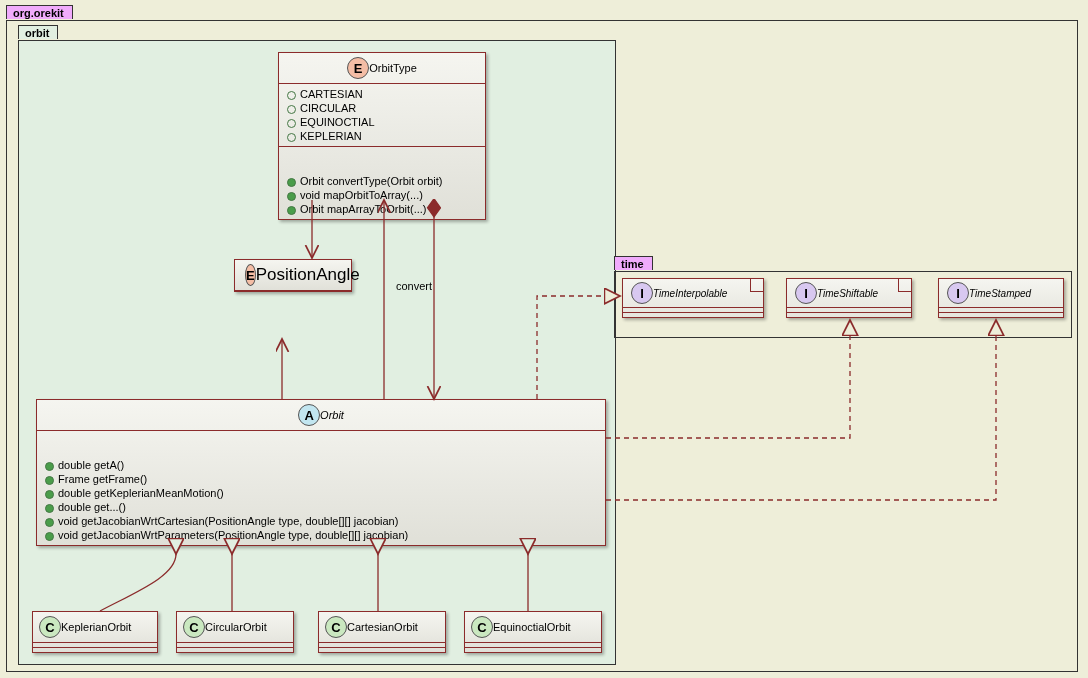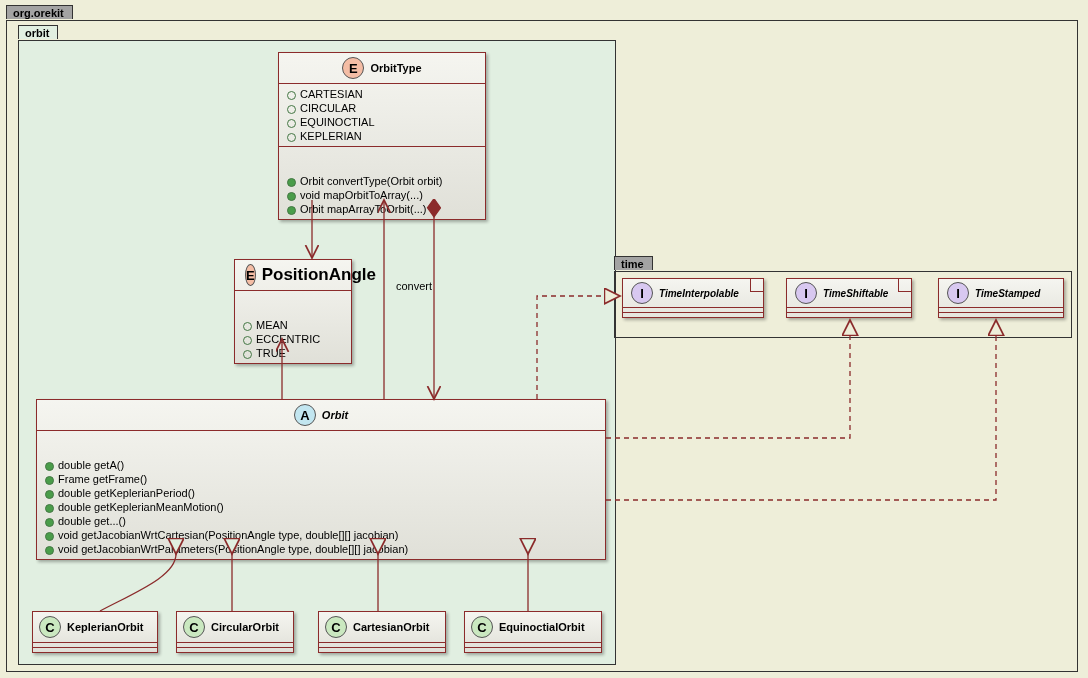--- a/index.html
+++ b/index.html
@@ -17,40 +17,40 @@
     position: absolute;
     border: 1.5px solid #333;
     background: transparent;
   }
   .pkg-tab {
     position: absolute;
     top: -16px;
     left: -1px;
     border: 1.5px solid #333;
     border-bottom: none;
-    background: #a3a3a3;
+    background: #f0abfc;
     padding: 1px 8px 0 6px;
     font-weight: bold;
     font-size: 11px;
   }
   .pkg-inner { background: #e1efe1; }
   .klass {
     position: absolute;
     border: 1.5px solid #8b2b2b;
     background: linear-gradient(#f5f5f0, #e0e0d8);
     box-shadow: 2px 2px 3px rgba(0,0,0,0.3);
   }
   .klass-header {
     display: flex;
     align-items: center;
     justify-content: center;
     padding: 4px 10px;
     border-bottom: 1.5px solid #8b2b2b;
   }
-  .klass-name { font-weight: bold; padding-left: 6px; }
+  .klass-name { font-weight: normal; }
   .klass-name.italic { font-style: italic; }
   .badge {
     width: 20px; height: 20px;
     border-radius: 50%;
     border: 1.5px solid #555;
     display: flex; align-items: center; justify-content: center;
     font-weight: bold; font-size: 13px;
   }
   .badge-E { background: #f4bda5; }
   .badge-A { background: #c2e6f0; }
@@ -153,53 +153,35 @@
         <span>Orbit mapArrayToOrbit(...)</span>
       </div>
   </div>
 </div>
 
 <div class="klass" style="left:234px; top:259px; width:116px;">
   <div class="klass-header" style="justify-content:flex-start;">
     <span class="badge badge-E">E</span>
     <span class="klass-name" style="font-size:17px;">PositionAngle</span>
   </div>
-  <div class="klass-body">
-    <div class="member">
-        <span class="dot"></span>
-        <span>MEAN</span>
-      </div>
-    <div class="member">
-        <span class="dot"></span>
-        <span>ECCENTRIC</span>
-      </div>
-    <div class="member">
-        <span class="dot"></span>
-        <span>TRUE</span>
-      </div>
-  </div>
 </div>
 
 <div class="klass" style="left:36px; top:399px; width:568px;">
   <div class="klass-header">
     <span class="badge badge-A">A</span>
     <span class="klass-name italic">Orbit</span>
   </div>
   <div class="klass-body">
     <div class="member">
         <span class="dot filled"></span>
         <span>double getA()</span>
       </div>
     <div class="member">
         <span class="dot filled"></span>
         <span>Frame getFrame()</span>
-      </div>
-    <div class="member">
-        <span class="dot filled"></span>
-        <span>double getKeplerianPeriod()</span>
       </div>
     <div class="member">
         <span class="dot filled"></span>
         <span>double getKeplerianMeanMotion()</span>
       </div>
     <div class="member">
         <span class="dot filled"></span>
         <span>double get...()</span>
       </div>
     <div class="member">

